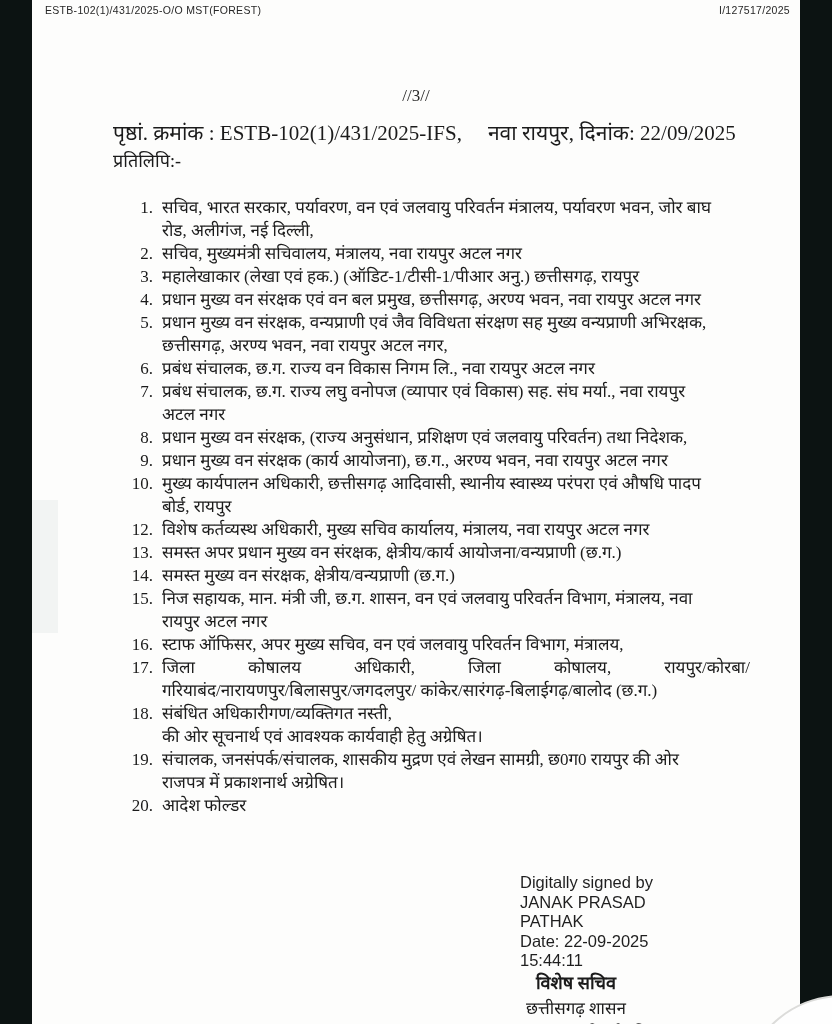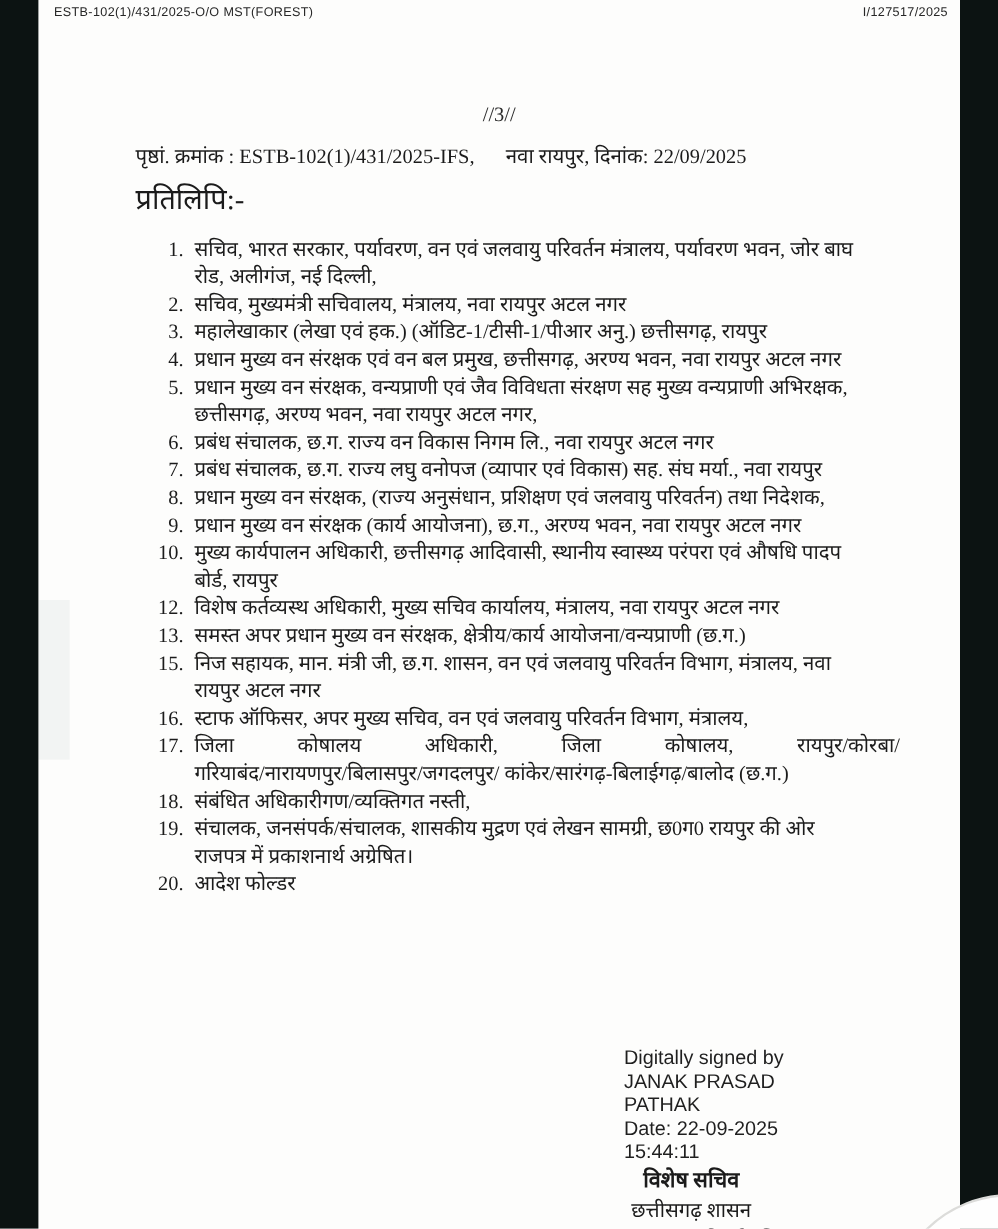--- a/index.html
+++ b/index.html
@@ -21,24 +21,24 @@
     position:absolute;left:45px;top:4px;width:745px;
     display:flex;justify-content:space-between;
     font-family:"Liberation Sans","DejaVu Sans",sans-serif;
     font-size:10.5px;letter-spacing:.3px;color:#272727;z-index:3;align-items:center;
   }
   .page-num{
     position:absolute;left:32px;top:86px;width:768px;text-align:center;
     font-size:17px;color:#2a2a2a;
   }
   .ref-row{
-    position:absolute;left:113px;top:118px;font-size:17px;white-space:nowrap;
+    position:absolute;left:113px;top:118px;font-size:21px;white-space:nowrap;
   }
   .ref-row .gap{display:inline-block;width:26px;}
-  .copy-label{position:absolute;left:113px;top:148px;font-size:24px;}
+  .copy-label{position:absolute;left:113px;top:148px;font-size:18px;}
   .copy-list{
     position:absolute;left:105px;top:196px;width:650px;
     display:flex;flex-direction:column;z-index:3;
   }
   .row{display:flex;align-items:flex-start;}
   .num{
     width:48px;flex:0 0 48px;text-align:right;margin-right:9px;
     font-size:17px;line-height:23px;
   }
   .txt{width:588px;flex:0 0 588px;}
@@ -111,20 +111,21 @@
     <div class="row">
       <div class="num">6.</div>
       <div class="txt">
         <div class="line">प्रबंध संचालक, छ.ग. राज्य वन विकास निगम लि., नवा रायपुर अटल नगर</div>
       </div>
     </div>
     <div class="row">
       <div class="num">7.</div>
       <div class="txt">
         <div class="line">प्रबंध संचालक, छ.ग. राज्य लघु वनोपज (व्यापार एवं विकास) सह. संघ मर्या., नवा रायपुर</div>
+        <div class="line">अटल नगर</div>
       </div>
     </div>
     <div class="row">
       <div class="num">8.</div>
       <div class="txt">
         <div class="line">प्रधान मुख्य वन संरक्षक, (राज्य अनुसंधान, प्रशिक्षण एवं जलवायु परिवर्तन) तथा निदेशक,</div>
       </div>
     </div>
     <div class="row">
       <div class="num">9.</div>
@@ -145,20 +146,26 @@
         <div class="line">विशेष कर्तव्यस्थ अधिकारी, मुख्य सचिव कार्यालय, मंत्रालय, नवा रायपुर अटल नगर</div>
       </div>
     </div>
     <div class="row">
       <div class="num">13.</div>
       <div class="txt">
         <div class="line">समस्त अपर प्रधान मुख्य वन संरक्षक, क्षेत्रीय/कार्य आयोजना/वन्यप्राणी (छ.ग.)</div>
       </div>
     </div>
     <div class="row">
+      <div class="num">14.</div>
+      <div class="txt">
+        <div class="line">समस्त मुख्य वन संरक्षक, क्षेत्रीय/वन्यप्राणी (छ.ग.)</div>
+      </div>
+    </div>
+    <div class="row">
       <div class="num">15.</div>
       <div class="txt">
         <div class="line">निज सहायक, मान. मंत्री जी, छ.ग. शासन, वन एवं जलवायु परिवर्तन विभाग, मंत्रालय, नवा</div>
         <div class="line">रायपुर अटल नगर</div>
       </div>
     </div>
     <div class="row">
       <div class="num">16.</div>
       <div class="txt">
         <div class="line">स्टाफ ऑफिसर, अपर मुख्य सचिव, वन एवं जलवायु परिवर्तन विभाग, मंत्रालय,</div>
@@ -168,20 +175,21 @@
       <div class="num">17.</div>
       <div class="txt">
         <div class="line justify">जिला कोषालय अधिकारी, जिला कोषालय, रायपुर/कोरबा/</div>
         <div class="line">गरियाबंद/नारायणपुर/बिलासपुर/जगदलपुर/ कांकेर/सारंगढ़-बिलाईगढ़/बालोद (छ.ग.)</div>
       </div>
     </div>
     <div class="row">
       <div class="num">18.</div>
       <div class="txt">
         <div class="line">संबंधित अधिकारीगण/व्यक्तिगत नस्ती,</div>
+        <div class="line">की ओर सूचनार्थ एवं आवश्यक कार्यवाही हेतु अग्रेषित।</div>
       </div>
     </div>
     <div class="row">
       <div class="num">19.</div>
       <div class="txt">
         <div class="line">संचालक, जनसंपर्क/संचालक, शासकीय मुद्रण एवं लेखन सामग्री, छ0ग0 रायपुर की ओर</div>
         <div class="line">राजपत्र में प्रकाशनार्थ अग्रेषित।</div>
       </div>
     </div>
     <div class="row">

